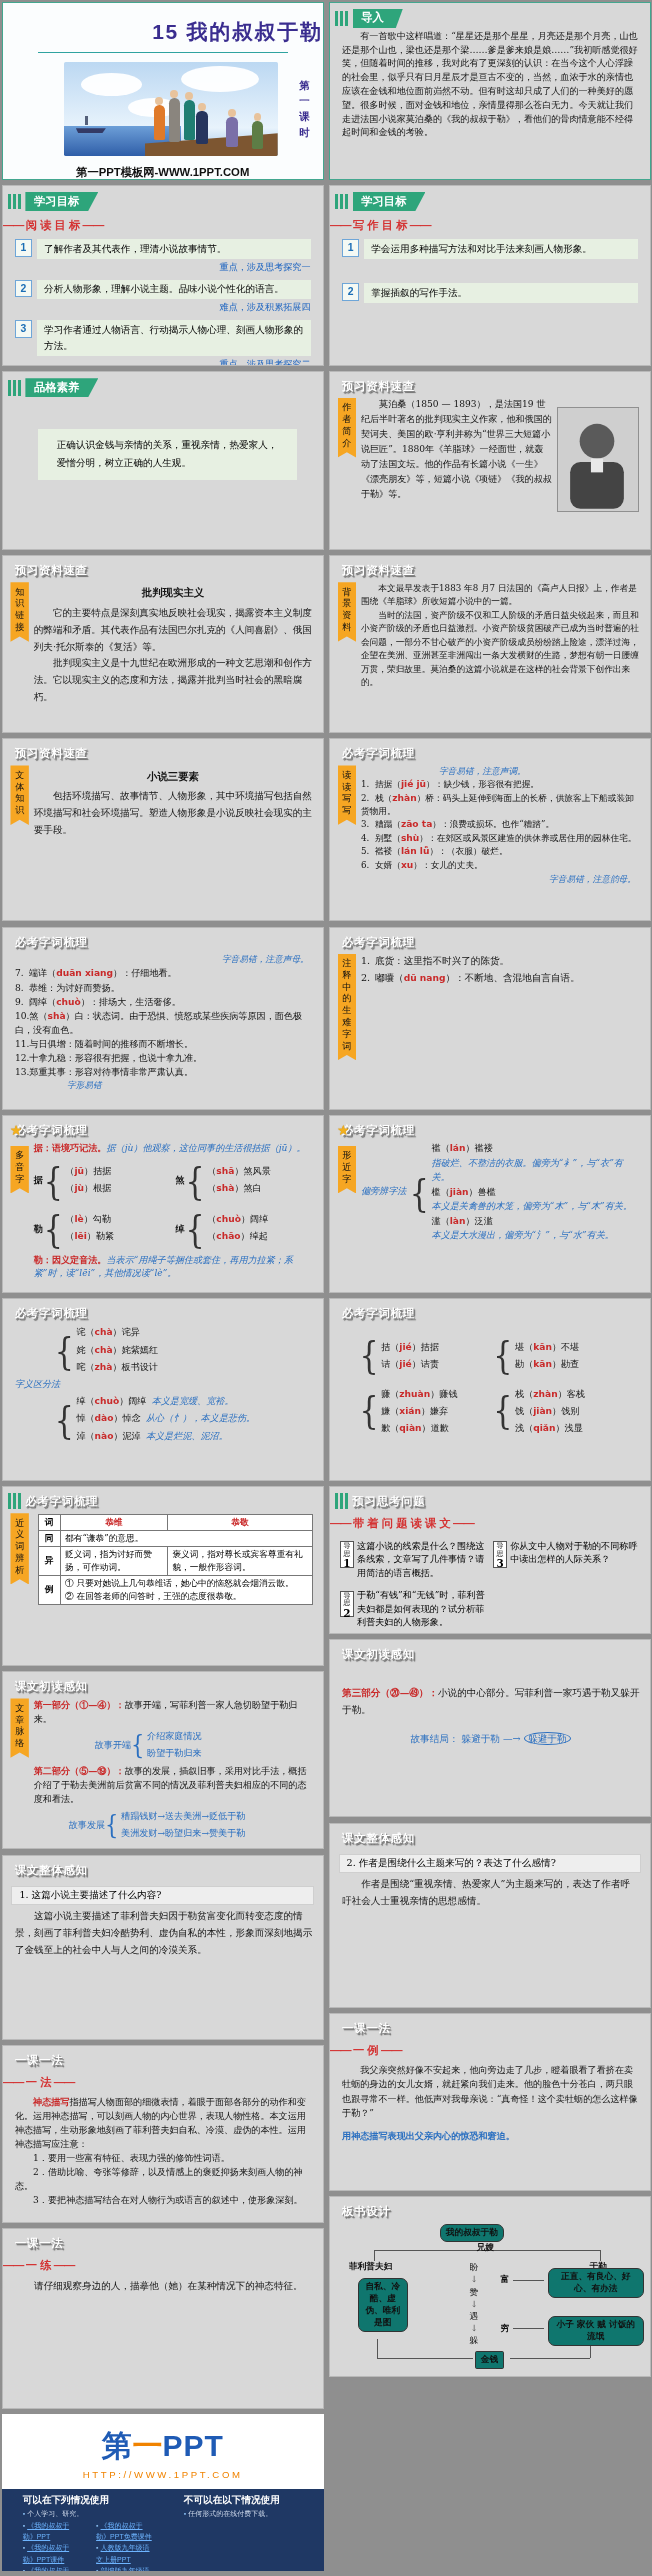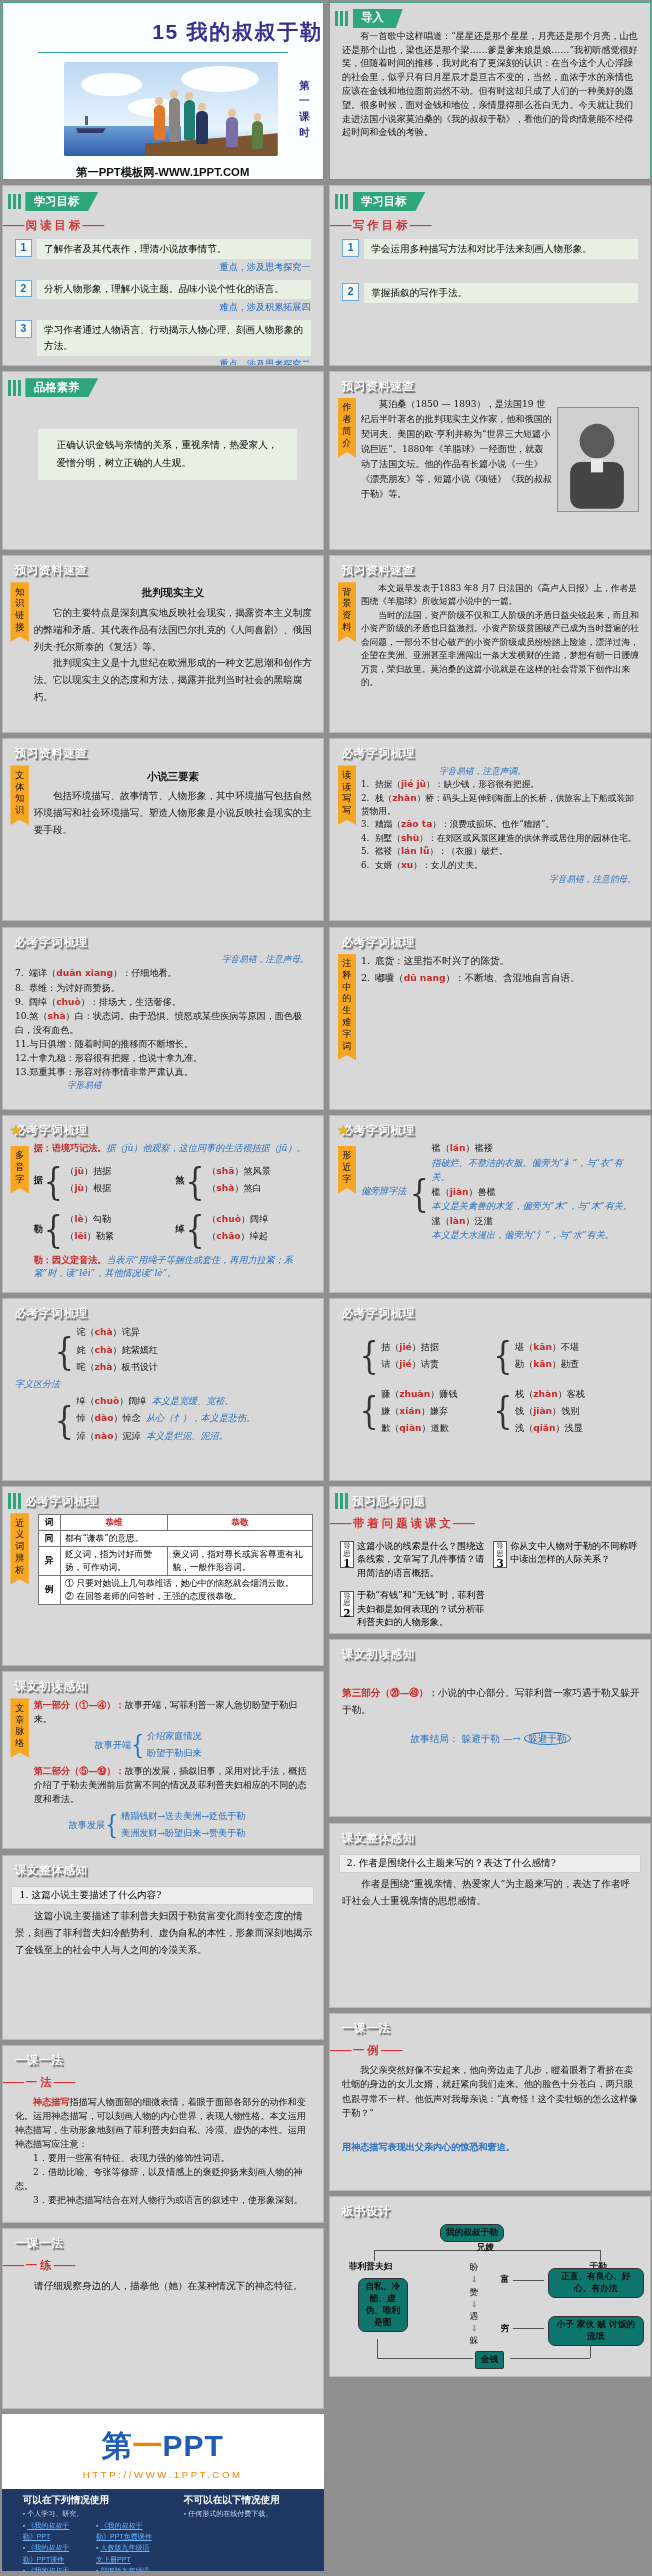--- a/index.html
+++ b/index.html
@@ -577,21 +577,21 @@
       <div class="hd-emb">课文整体感知</div>
       <div class="qbar">2. 作者是围绕什么主题来写的？表达了什么感情?</div>
       <div class="bd noribbon indent">作者是围绕“重视亲情、热爱家人”为主题来写的，表达了作者呼吁社会人士重视亲情的思想感情。</div>
     </div>
 
     <div class="sl" style="height:178px">
       <div class="hd-emb">一课一法</div>
       <div class="subt">一 例</div>
       <div class="bd noribbon" style="font-size:9.1px;line-height:1.6;margin-top:0;">
         <div class="indent">我父亲突然好像不安起来，他向旁边走了几步，瞪着眼看了看挤在卖牡蛎的身边的女儿女婿，就赶紧向我们走来。他的脸色十分苍白，两只眼也跟寻常不一样。他低声对我母亲说：“真奇怪！这个卖牡蛎的怎么这样像于勒？”</div>
-        <div class="noteblue" style="font-style:normal;color:#2a6fc0;font-weight:bold;margin-top:19px;">用神态描写表现出父亲内心的惊恐和窘迫。</div>
+        <div class="noteblue" style="font-style:normal;color:#2a6fc0;font-weight:bold;margin-top:8px;">用神态描写表现出父亲内心的惊恐和窘迫。</div>
       </div>
     </div>
 
     <div class="sl" style="height:181px">
       <div class="hd-emb">板书设计</div>
       <div class="board">
         <div class="nbox" style="left:101px;top:0;">我的叔叔于勒</div>
         <div class="bline" style="left:35px;top:26px;width:226px;height:0.9px;"></div>
         <div class="bline" style="left:35px;top:26px;width:0.9px;height:10.4px;"></div>
         <div class="bline" style="left:261px;top:26px;width:0.9px;height:10.4px;"></div>

